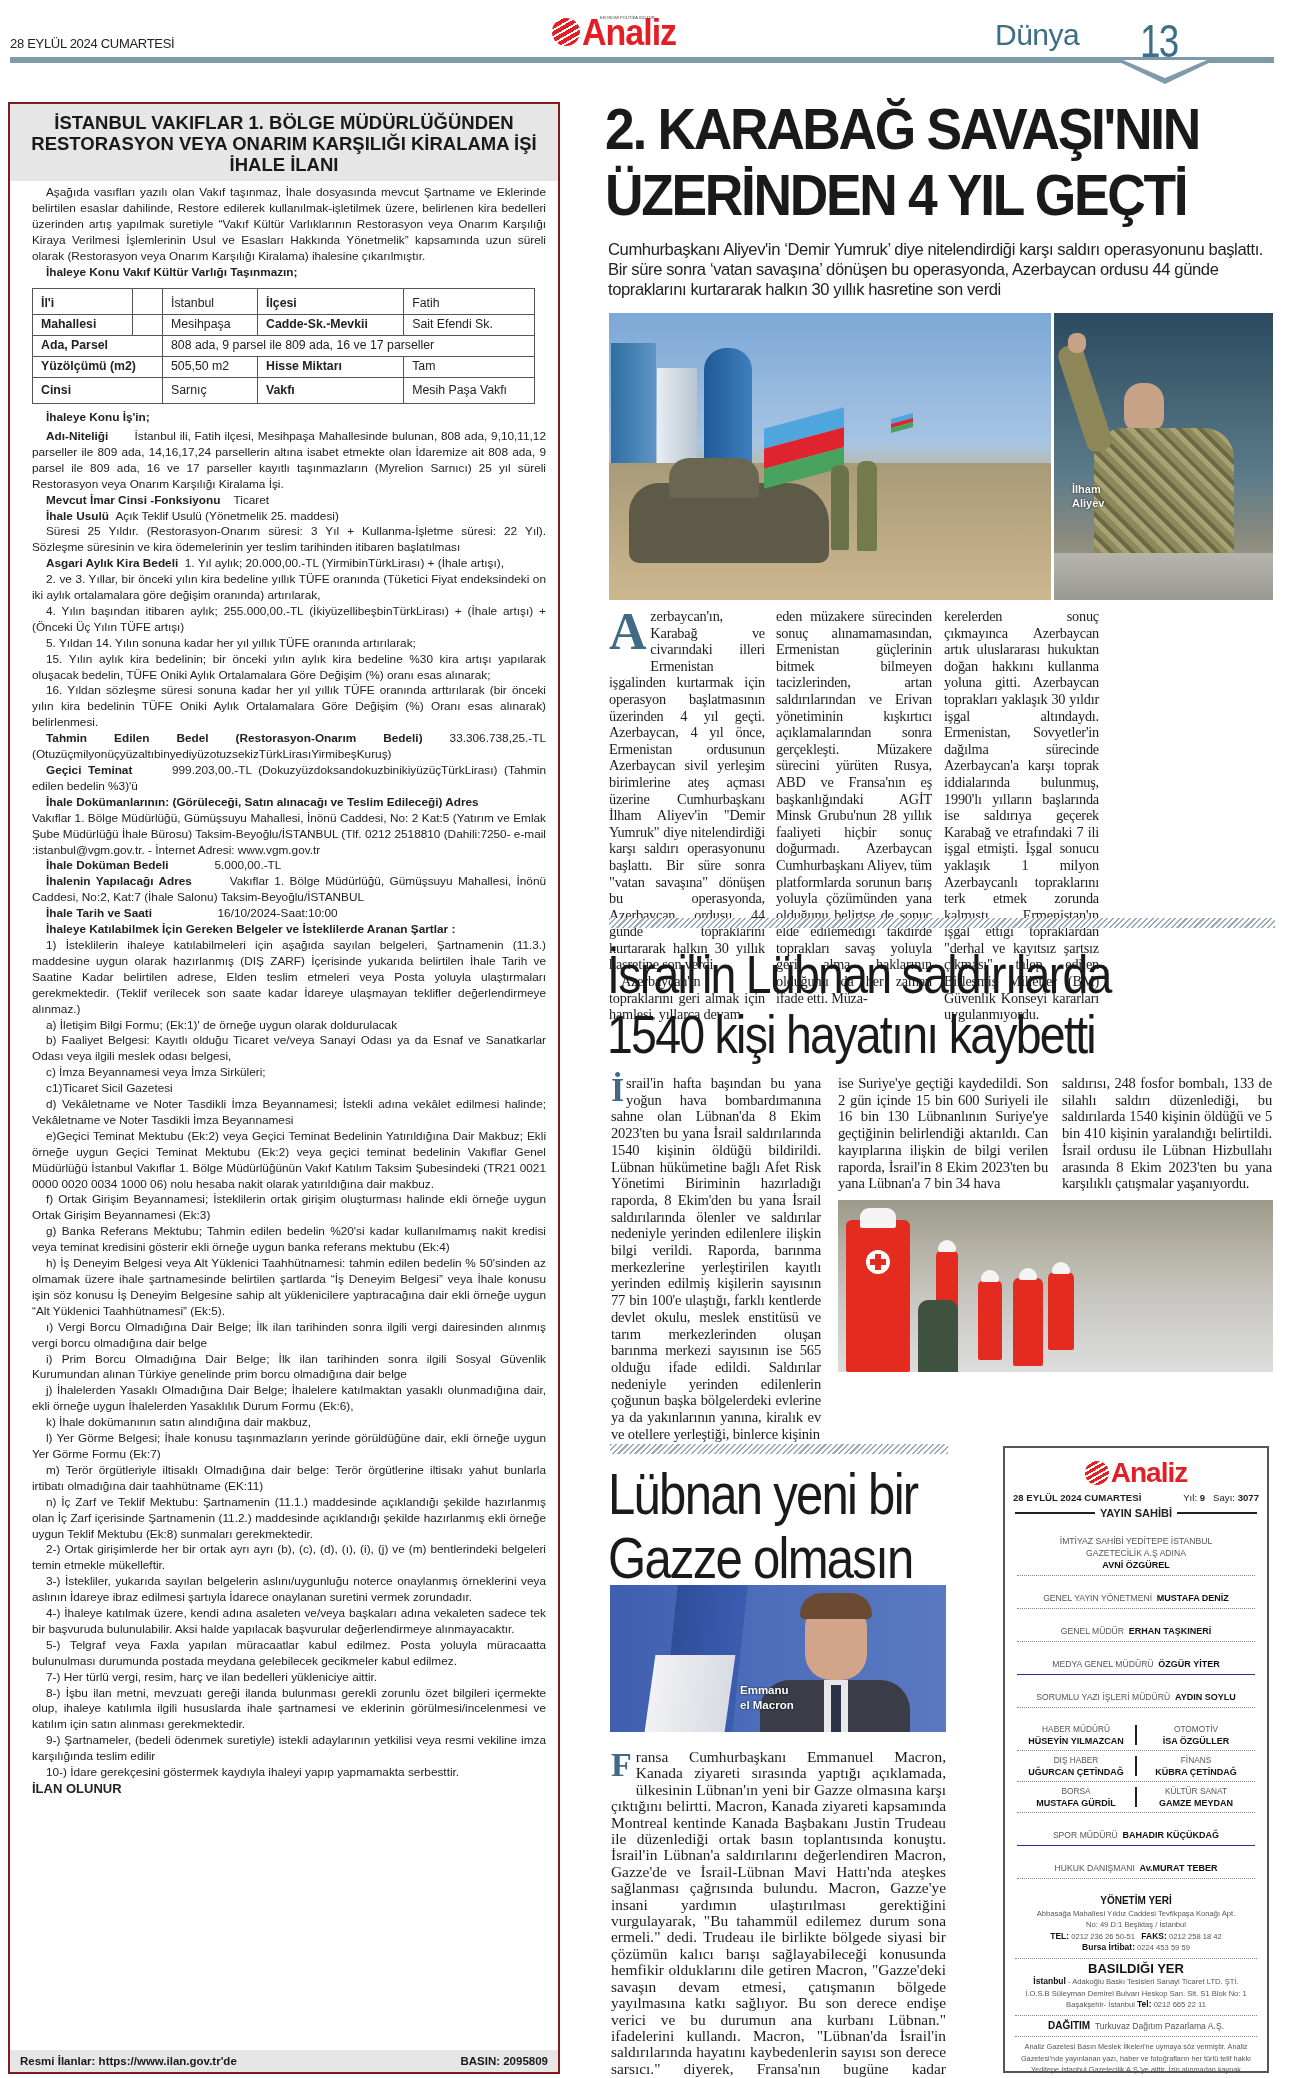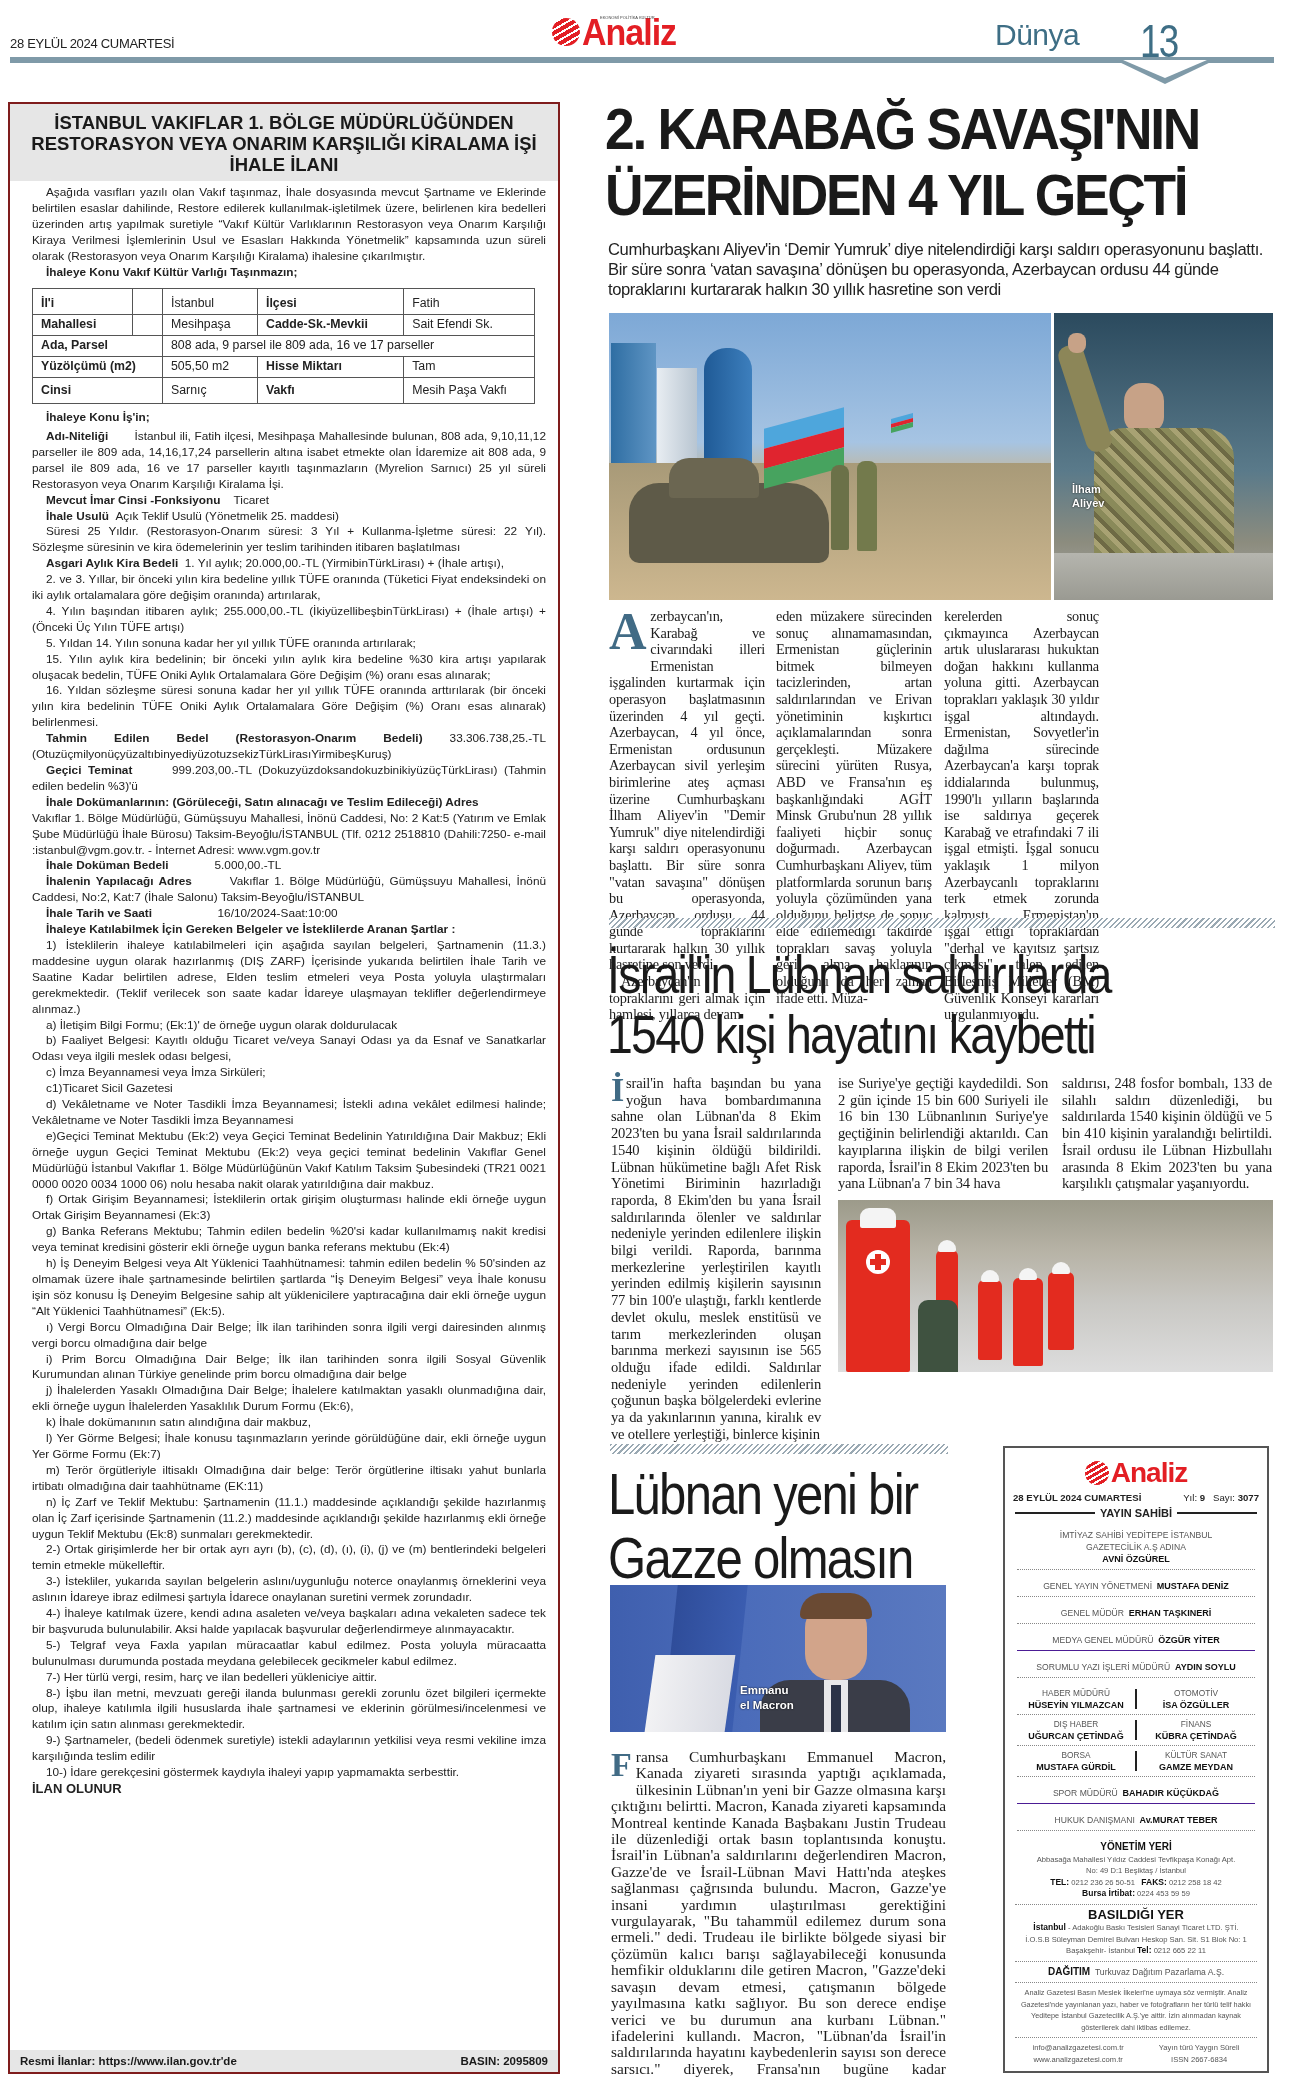--- a/index.html
+++ b/index.html
@@ -53,21 +53,21 @@
 
 #kunye{left:1003px;top:1446px;width:266px;height:627px;border:2px solid #555;font-family:"Liberation Sans",sans-serif;text-align:center;color:#333}
 #kunye .logo{margin:12px auto 0;width:170px;height:26px;display:flex;align-items:center;justify-content:center}
 #kunye .logo .globe{width:24px;height:24px;border-radius:50%;background:repeating-linear-gradient(150deg,#e31e24 0 3px,#fff 3px 5px);margin-right:2px}
 #kunye .logo .word{font-weight:900;font-size:28px;color:#e31e24;letter-spacing:-1px;line-height:26px}
 .k-dline{display:flex;justify-content:space-between;padding:0 8px;font-size:9.6px;font-weight:bold;margin-top:6px;color:#222}
 .k-dline .lt{font-weight:normal}
 .k-sec{display:flex;align-items:center;margin:4px 10px 2px;font-weight:bold;font-size:11px;color:#222}
 .k-sec .ln{flex:1;height:2px;background:#222}
 .k-sec span{padding:0 5px}
-.k-row{margin:6px 12px;padding:4px 0;border-bottom:1px dotted #888;font-size:8.6px;line-height:12px;color:#555}
+.k-row{margin:12px 12px;padding:4px 0;border-bottom:1px dotted #888;font-size:8.6px;line-height:12px;color:#555}
 .k-row b{color:#111;font-weight:bold;font-size:9px}
 .k-row.solid{border-bottom:1px solid #4c1d95}
 .k-two{display:flex;margin:0 12px;padding:3px 0;border-bottom:1px dotted #888;font-size:8.3px;line-height:12px;color:#555}
 .k-two div{flex:1}
 .k-two .sep{flex:0 0 2px;background:#222;margin:2px 0}
 .k-two b{color:#111;font-size:9px}
 .k-small{font-size:7.6px;line-height:11.5px;color:#555;margin:0 10px;padding:4px 0;border-bottom:1px dotted #888}
 .k-small b{color:#111;font-size:8.5px}
 </style>
 </head>

